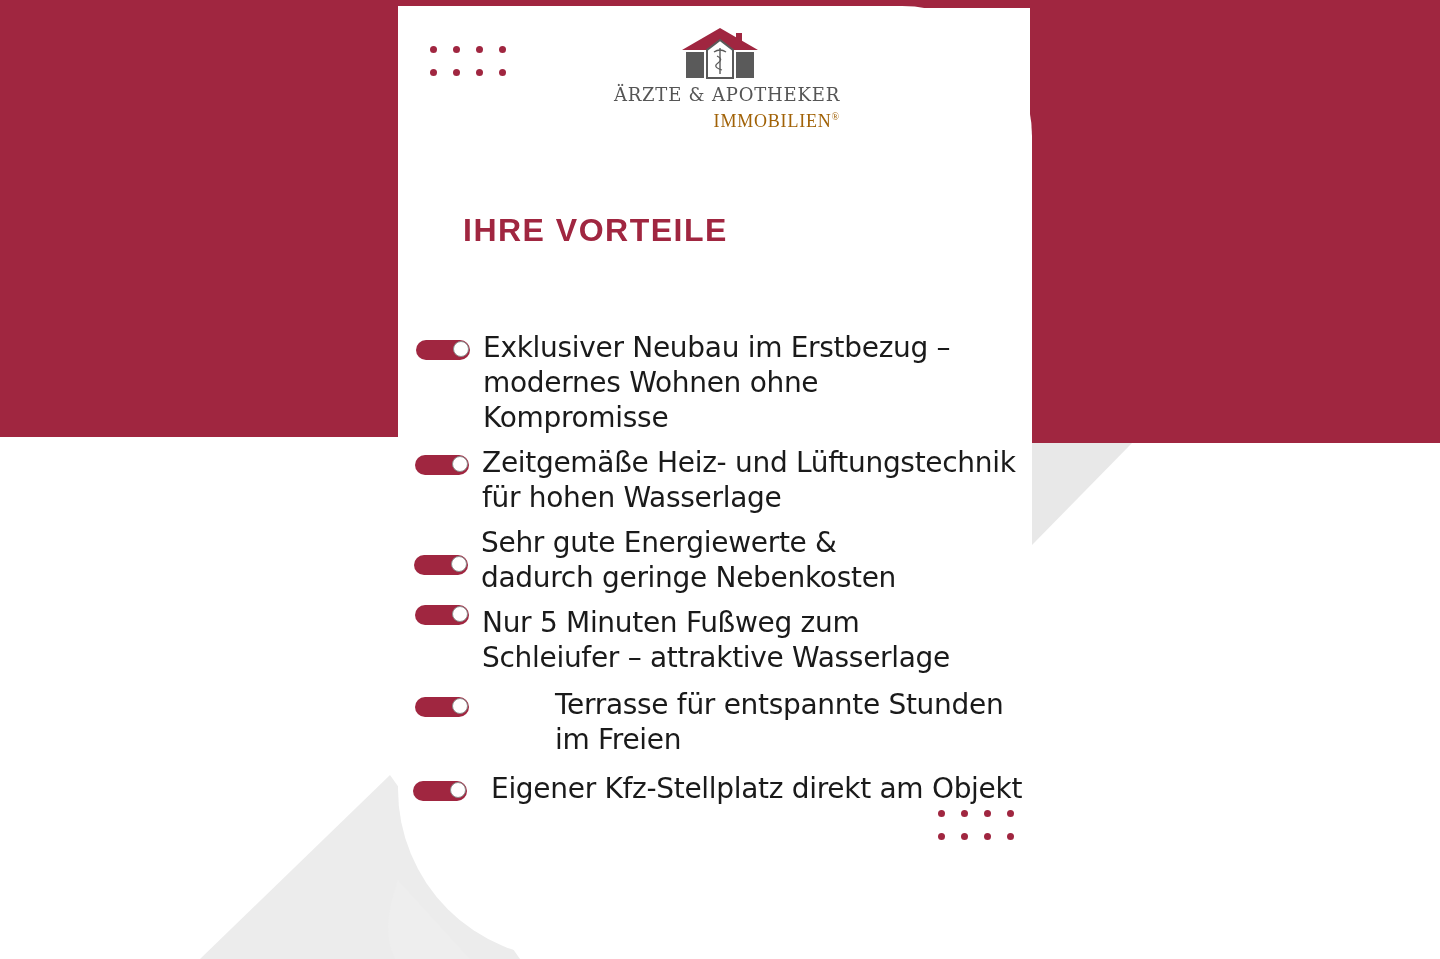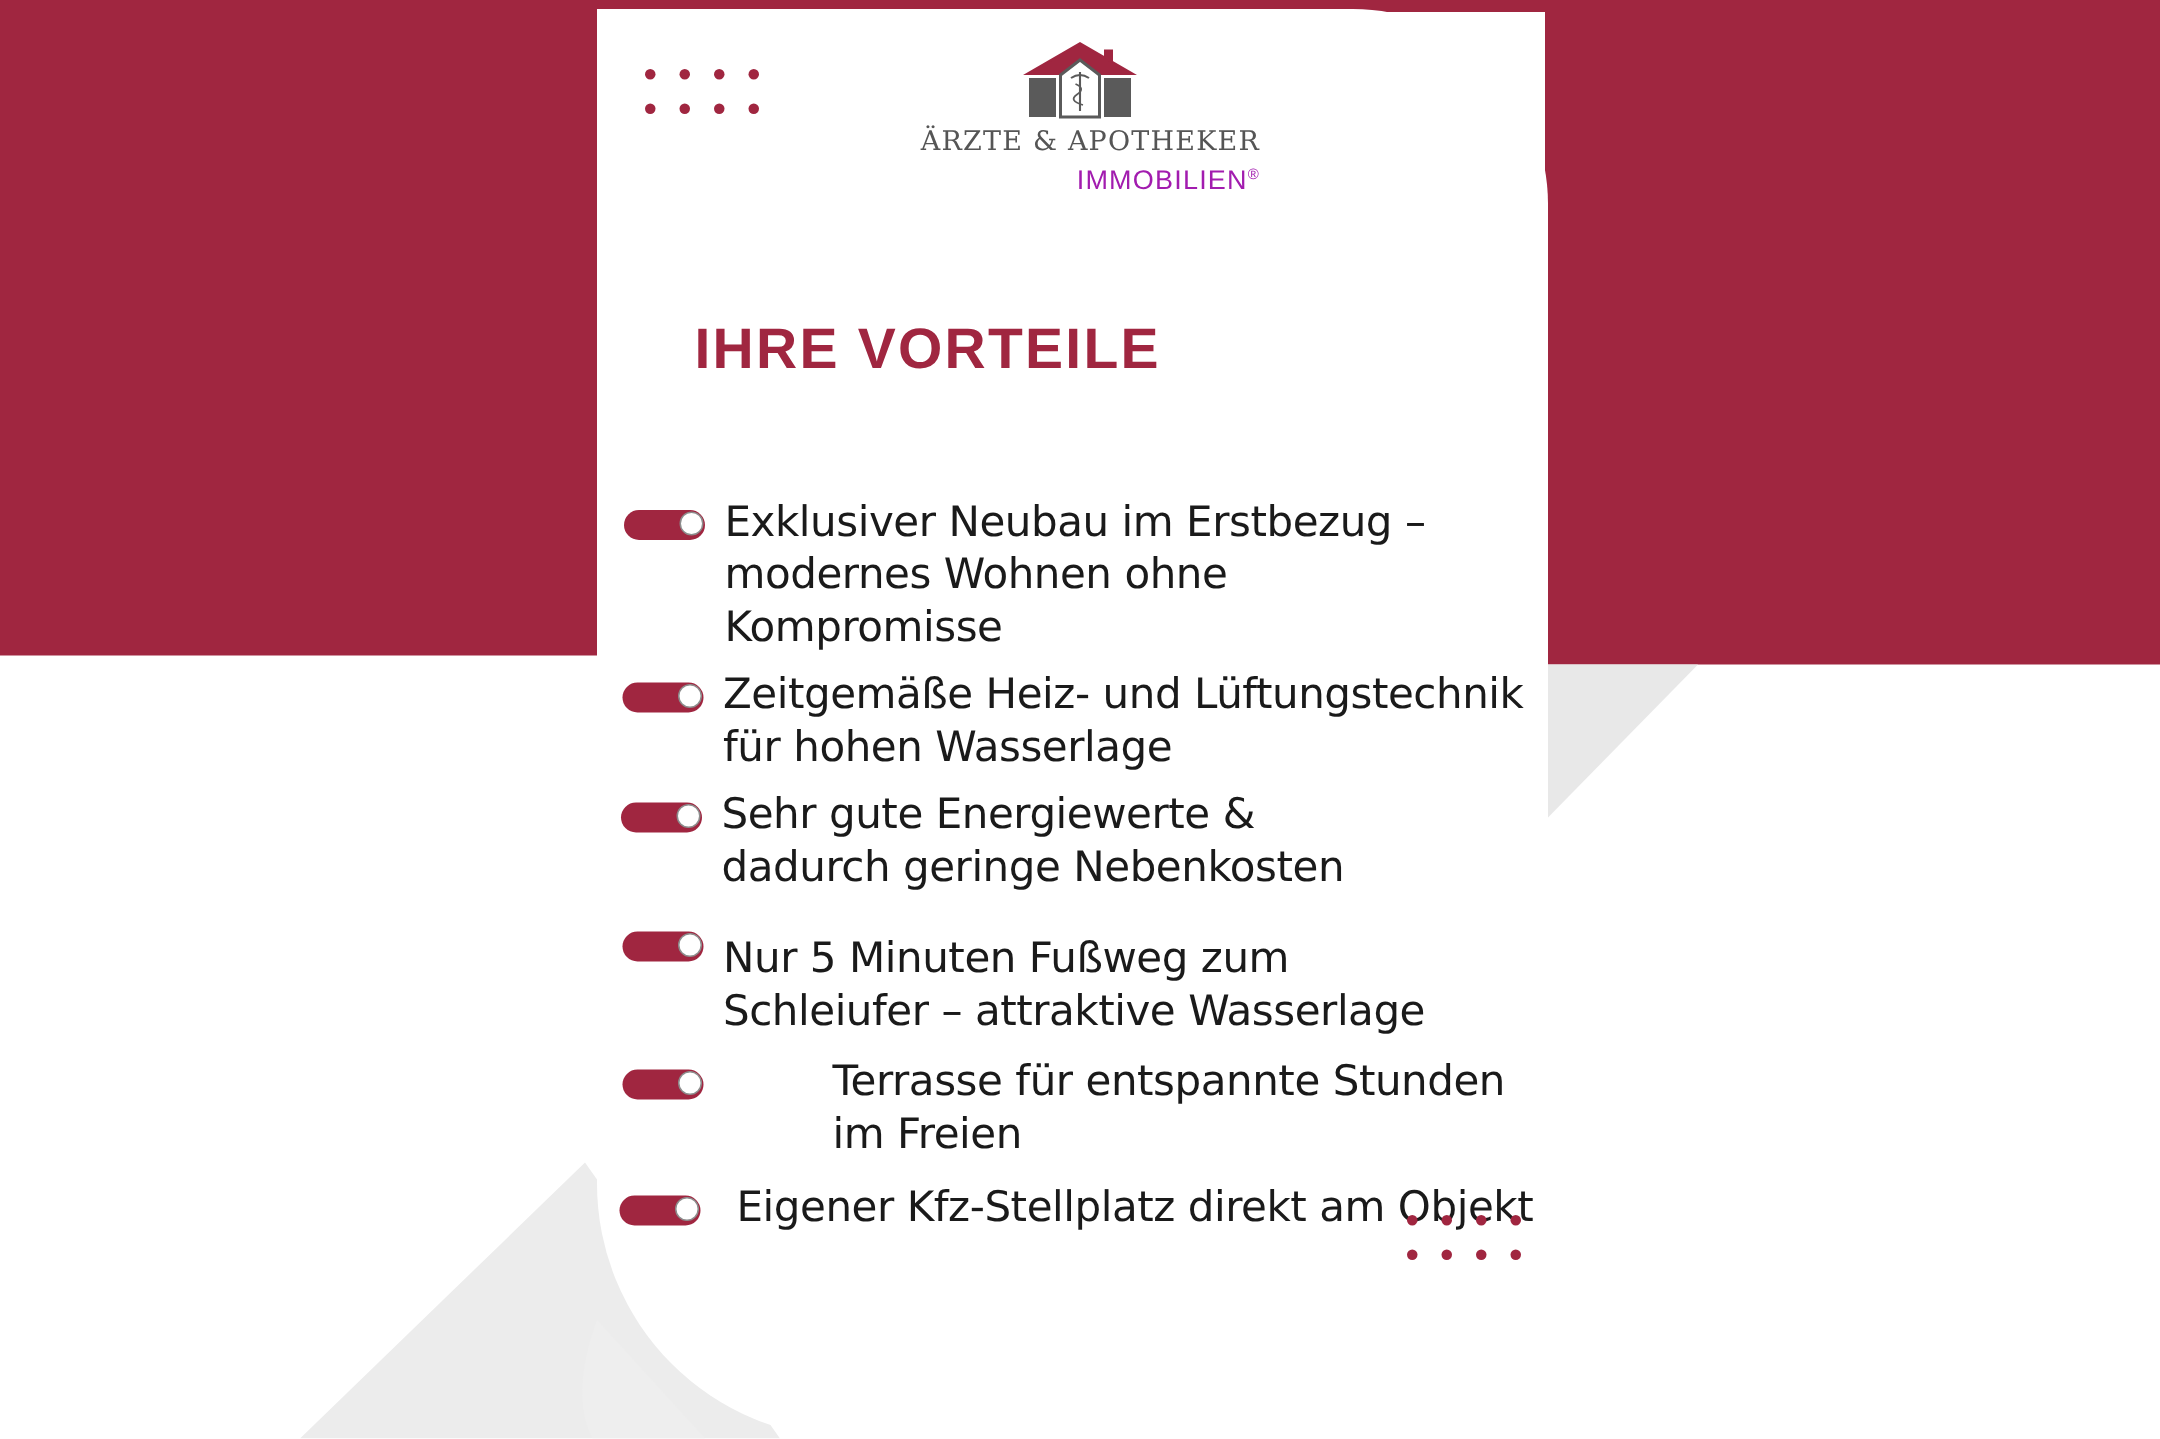--- a/index.html
+++ b/index.html
@@ -18,26 +18,26 @@
       border-top-right-radius: 130px;
       border-bottom-left-radius: 170px;
     }
     .dots { position: absolute; display: grid; grid-template-columns: repeat(4, 7px); column-gap: 16px; row-gap: 16px; }
     .dot { width: 7px; height: 7px; border-radius: 50%; background: #a02640; }
     .dots-tl { left: 430px; top: 46px; }
     .dots-br { left: 938px; top: 810px; }
     .logo { position: absolute; left: 600px; top: 26px; width: 240px; text-align: right; }
     .logo svg { display: block; margin: 0 auto; }
     .logo-line1 { font-family: "DejaVu Serif", serif; font-size: 18px; color: #555555; letter-spacing: 0.8px; margin-top: 4px; line-height: 22px; }
-    .logo-line2 { font-family: Liberation Sans, sans-serif; font-size: 18px; color: #a21caf; letter-spacing: 0.8px; line-height: 22px; }
+    .logo-line2 { font-family: Liberation Serif, serif; font-size: 18px; color: #a16207; letter-spacing: 0.8px; line-height: 22px; }
     .logo-line2 sup { font-size: 10px; }
     .title {
       position: absolute; left: 463px; top: 212px;
       font-family: "Liberation Sans", sans-serif; font-weight: 700;
-      font-size: 38px; color: #a02640; letter-spacing: 1.5px;
+      font-size: 32px; color: #a02640; letter-spacing: 1.5px;
     }
     .benefits { position: absolute; left: 412px; top: 330px; width: 610px; }
     .benefit { position: relative; display: flex; align-items: flex-start; }
     .toggle {
       flex: 0 0 auto; width: 54px; height: 20px; border-radius: 10px;
       background: #a02640; position: relative; margin-top: 10px; margin-right: 13px;
     }
     .toggle::after {
       content: ""; position: absolute; right: 1px; top: 1px;
       width: 16px; height: 16px; border-radius: 50%; background: #ffffff;
@@ -94,21 +94,21 @@
 
 <div class="benefits">
   <div class="benefit" style="margin-bottom:10px; left:4px;">
     <span class="toggle"></span>
     <span class="benefit-text" style="max-width:510px;">Exklusiver Neubau im Erstbezug – modernes Wohnen ohne Kompromisse</span>
   </div>
   <div class="benefit" style="margin-bottom:10px; left:3px;">
     <span class="toggle"></span>
     <span class="benefit-text" style="max-width:540px;">Zeitgemäße Heiz- und Lüftungstechnik für hohen Wasserlage</span>
   </div>
-  <div class="benefit" style="margin-bottom:26px; left:2px;">
+  <div class="benefit" style="margin-bottom:10px; left:2px;align-items:center;">
     <span class="toggle"></span>
     <span class="benefit-text" style="max-width:450px;">Sehr gute Energiewerte &amp; dadurch geringe Nebenkosten</span>
   </div>
   <div class="benefit" style="margin-bottom:12px; left:3px;">
     <span class="toggle" style="margin-top:0px;"></span>
     <span class="benefit-text" style="max-width:520px;">Nur 5 Minuten Fußweg zum Schleiufer – attraktive Wasserlage</span>
   </div>
   <div class="benefit" style="margin-bottom:14px; left:3px;justify-content:space-between;">
     <span class="toggle"></span>
     <span class="benefit-text" style="max-width:470px;">Terrasse für entspannte Stunden im Freien</span>

